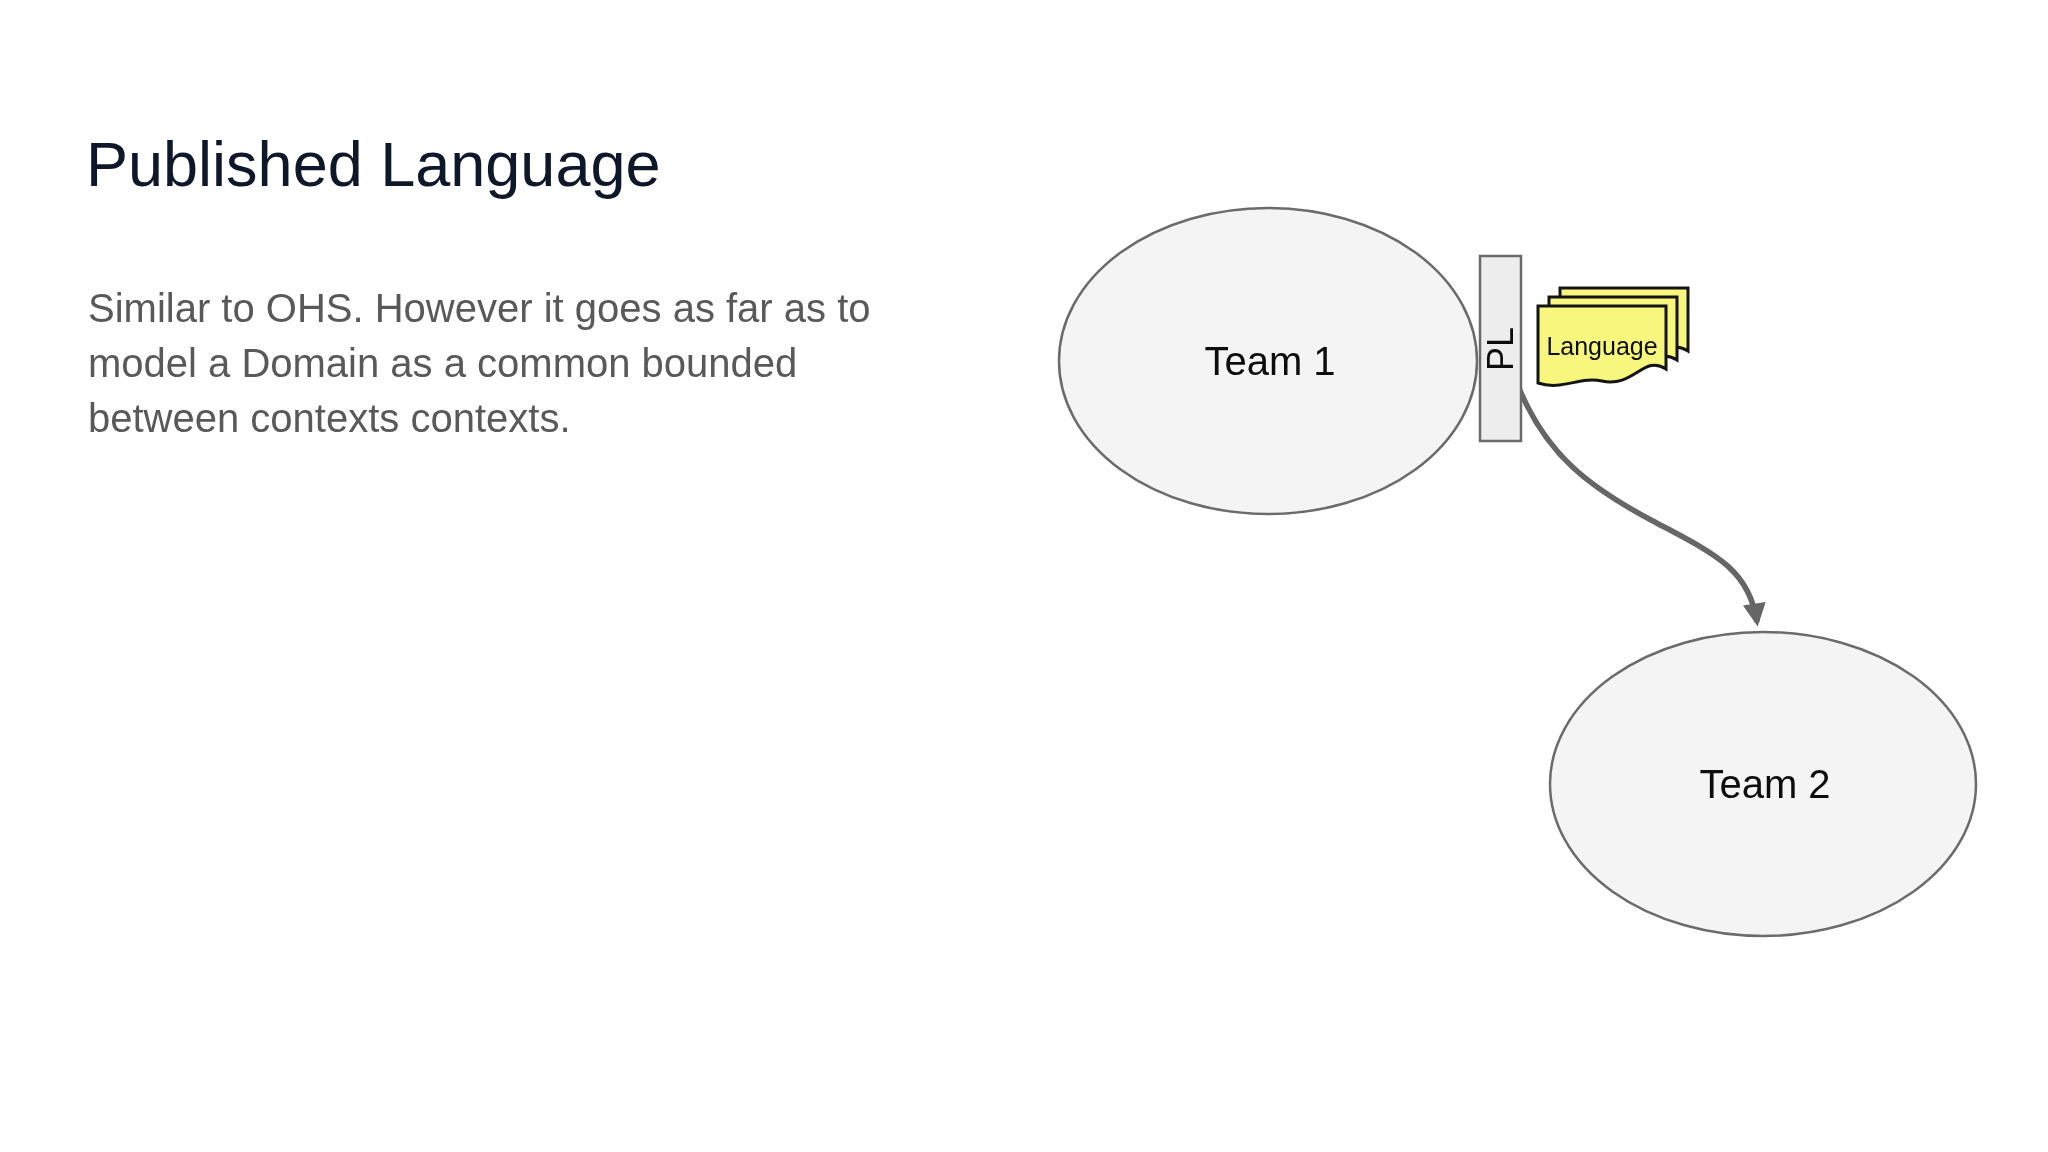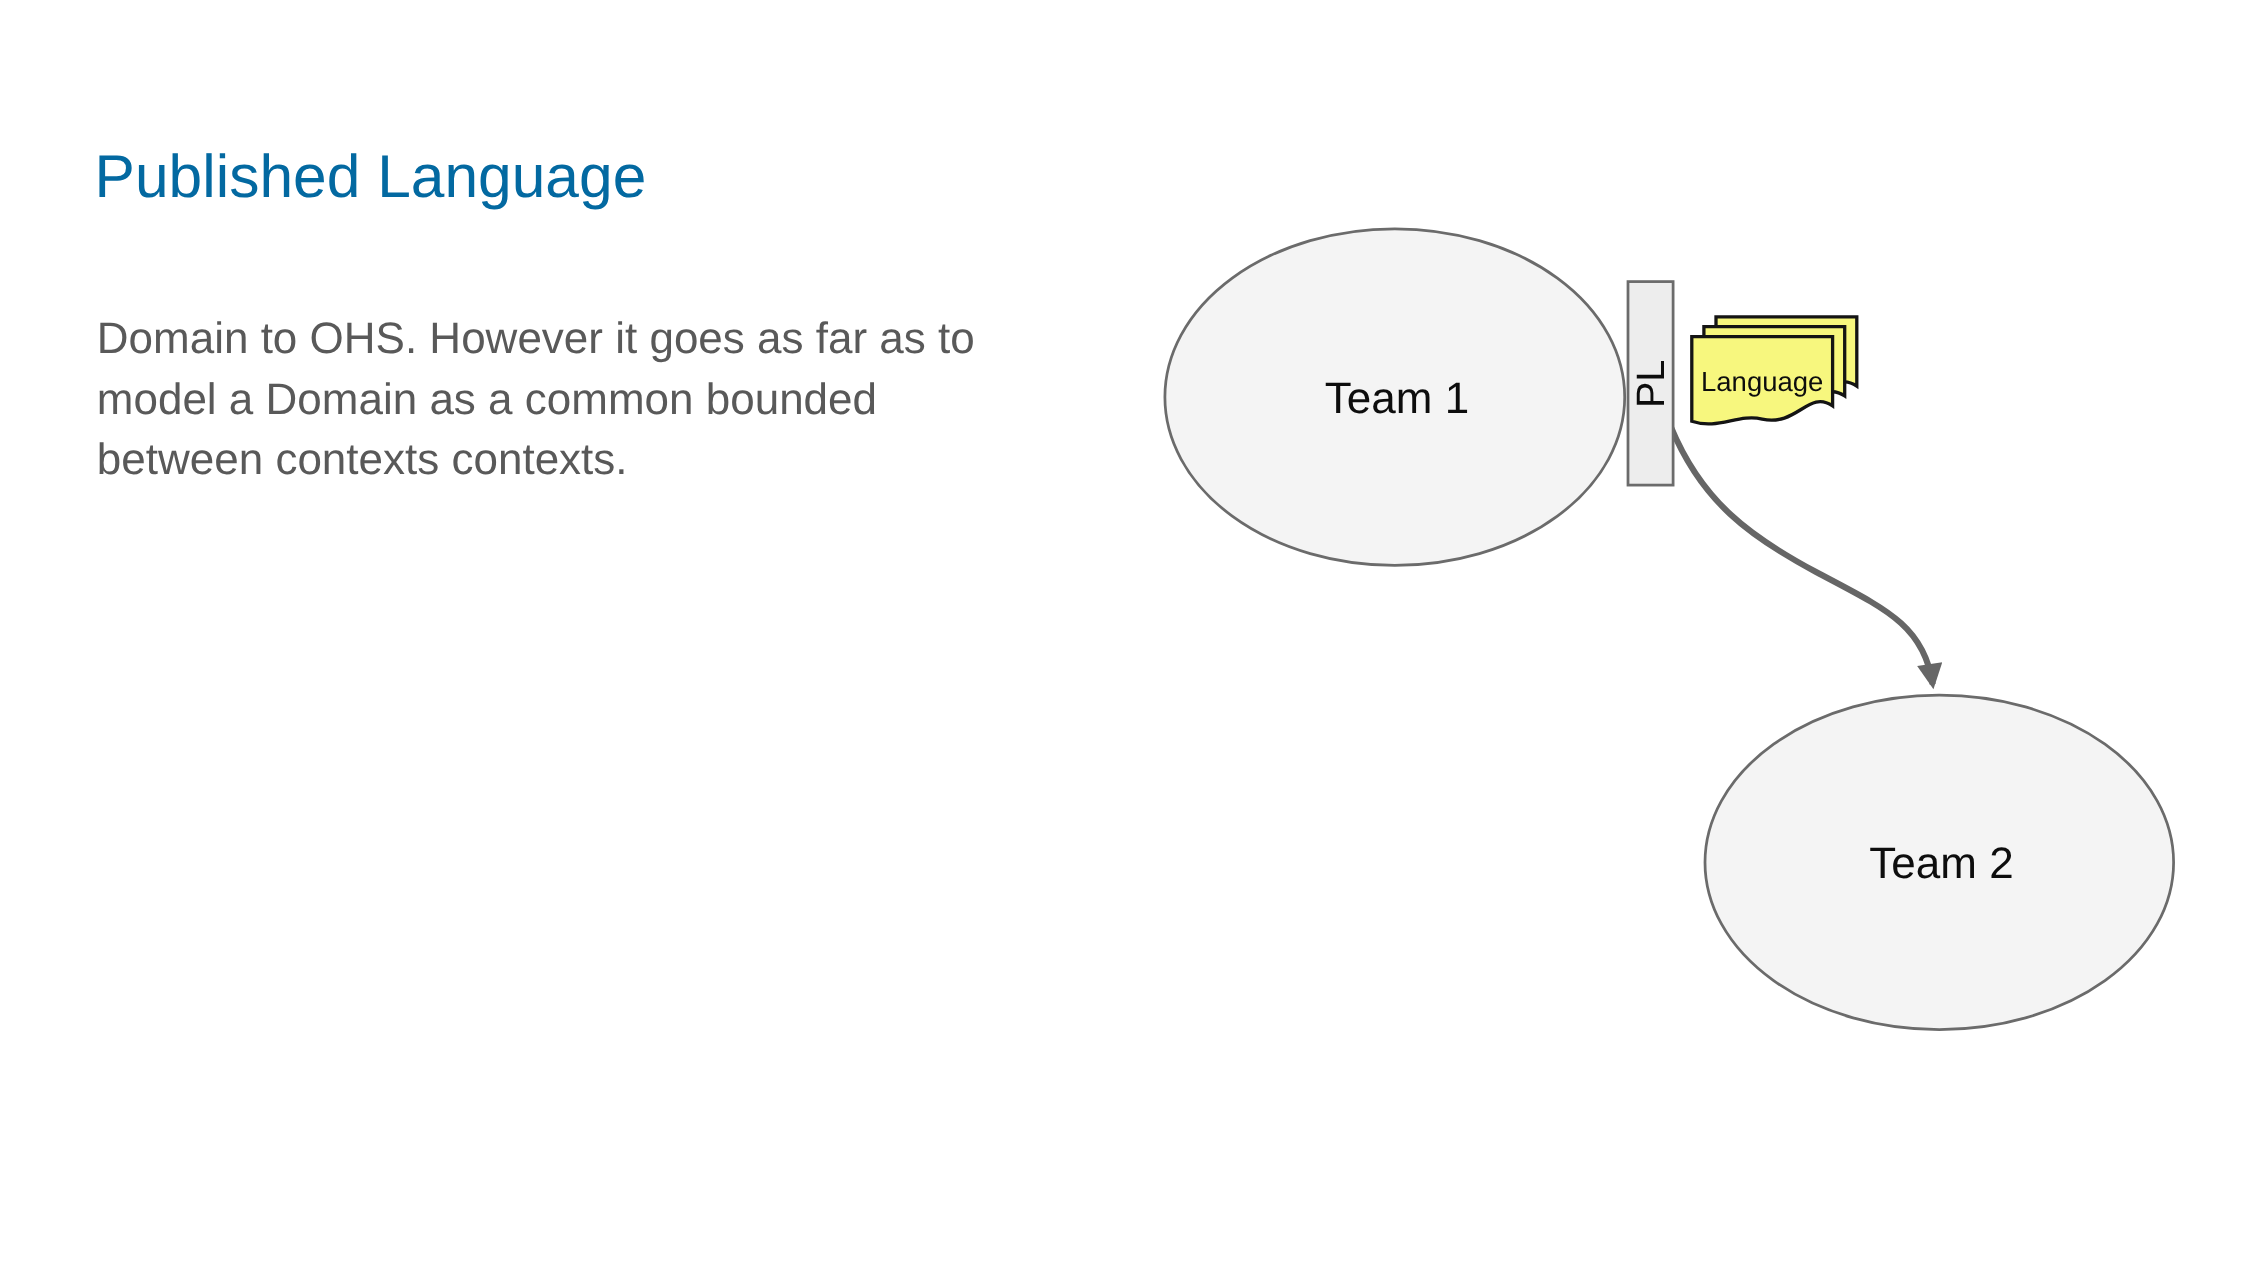--- a/index.html
+++ b/index.html
@@ -12,23 +12,23 @@
     width: 2048px;
     height: 1152px;
     background: #ffffff;
     overflow: hidden;
     font-family: "Liberation Sans", sans-serif;
   }
   #title {
     position: absolute;
     left: 86px;
     top: 128px;
-    font-size: 55px;
+    font-size: 63px;
     font-weight: 400;
-    color: #0369a1;
+    color: #0f172a;
     letter-spacing: 0;
     white-space: nowrap;
   }
   #body-text {
     position: absolute;
     left: 88px;
     top: 281px;
     width: 880px;
     font-size: 40px;
     line-height: 55px;
@@ -59,21 +59,21 @@
   }
 </style>
 </head>
 <body>
 
 <div id="slide">
 
   <div id="title">Published Language</div>
 
   <div id="body-text">
-    <div class="body-line">Domain to OHS. However it goes as far as to</div>
+    <div class="body-line">Similar to OHS. However it goes as far as to</div>
     <div class="body-line">model a Domain as a common bounded</div>
     <div class="body-line">between contexts contexts.</div>
   </div>
 
   <svg id="diagram-svg" width="2048" height="1152" viewBox="0 0 2048 1152">
 
     <defs>
       <marker id="arrowhead" viewBox="0 0 10 10" refX="8" refY="5" markerWidth="5" markerHeight="4.2" orient="auto" markerUnits="strokeWidth">
         <polygon points="0,0 10,5 0,10" fill="#666666"></polygon>
       </marker>

